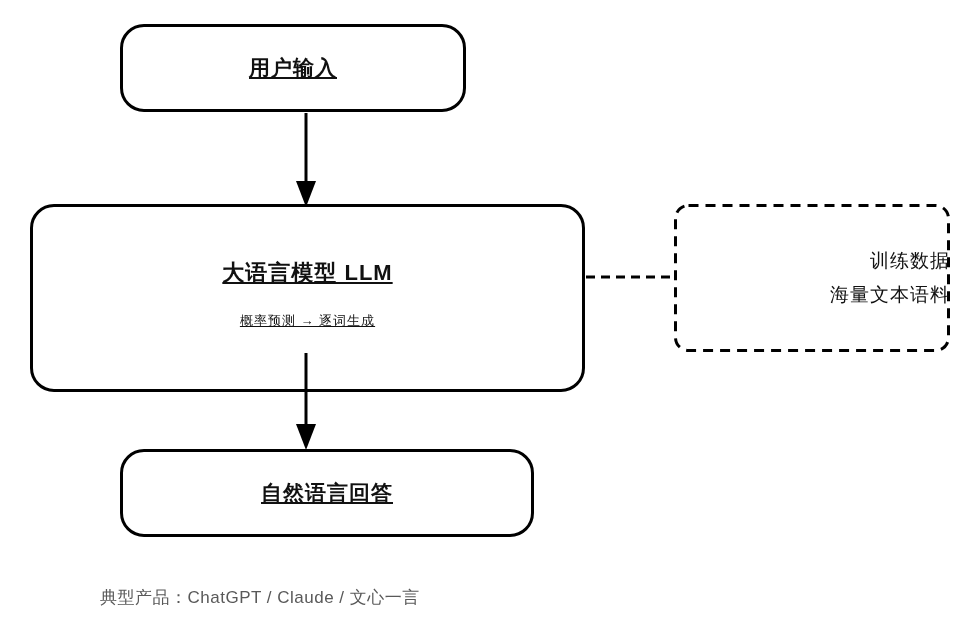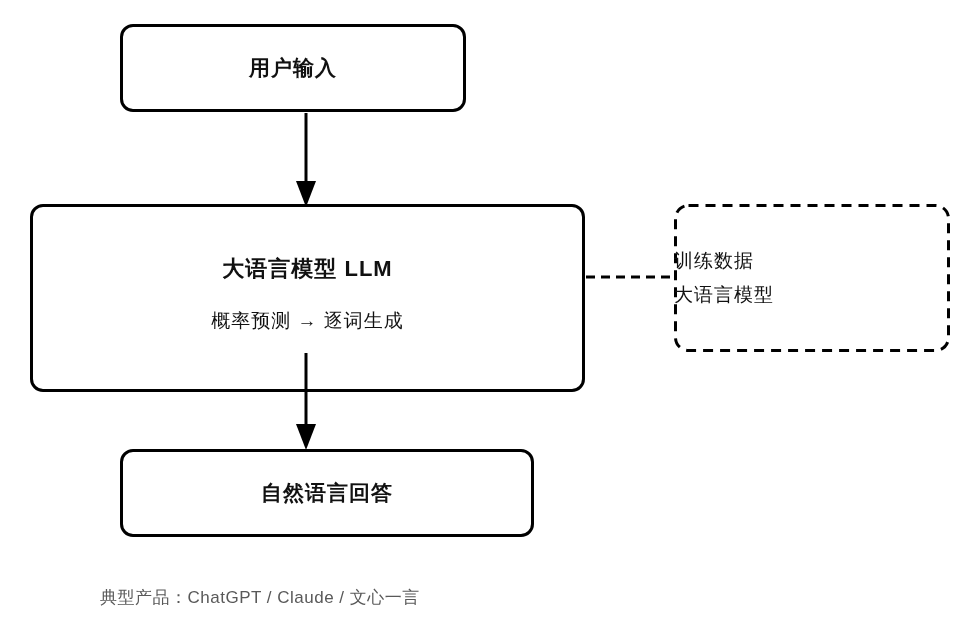--- a/index.html
+++ b/index.html
@@ -13,60 +13,61 @@
     height: 632px;
     background: #ffffff;
     font-family: "Liberation Sans", "DejaVu Sans", sans-serif;
     color: #111111;
     overflow: hidden;
   }
   .node {
     position: absolute;
     background: #ffffff;
     border: 3px solid #000000;
-    border-radius: 13px;
+    border-radius: 24px;
     box-sizing: border-box;
     display: flex;
     flex-direction: column;
     align-items: center;
     justify-content: center;
     text-align: center;
+    text-decoration: underline;
   }
   .node-simple {
     font-size: 21px;
     font-weight: 600;
     letter-spacing: 1px;
   }
   .node-user-input  { left: 120px; top: 24px;  width: 346px; height: 88px; }
   .node-llm        { left: 30px;  top: 204px; width: 555px; height: 188px; padding-bottom: 8px; }
   .node-answer     { left: 120px; top: 449px; width: 414px; height: 88px; }
 
   .llm-title {
     font-size: 22px;
     font-weight: 700;
     letter-spacing: 1px;
     margin-bottom: 24px;
   }
   .llm-subtitle {
-    font-size: 19px;
+    font-size: 13px;
     font-weight: 400;
     letter-spacing: 1px;
   }
 
   .node-training {
     position: absolute;
     left: 674px; top: 204px; width: 276px; height: 148px;
   }
   .node-training svg { position: absolute; left: 0; top: 0; }
   .training-text {
     position: absolute;
     inset: 0;
     display: flex;
     flex-direction: column;
-    align-items: flex-start;
+    align-items: flex-end;
     justify-content: center;
     text-align: center;
     font-size: 19px;
     font-weight: 400;
     letter-spacing: 1px;
     line-height: 34px;
   }
 
   .arrow {
     position: absolute;
@@ -116,21 +117,21 @@
   <svg class="dashed-connector" viewBox="0 0 90 6">
     <line x1="0" y1="3" x2="90" y2="3" stroke="#000000" stroke-width="3" stroke-dasharray="9 6"></line>
   </svg>
 
   <div class="node-training">
     <svg width="276" height="148" viewBox="0 0 276 148">
       <rect x="1.5" y="1.5" width="273" height="145" rx="13" ry="13" fill="#ffffff" stroke="#000000" stroke-width="3" stroke-dasharray="10 7"></rect>
     </svg>
     <div class="training-text">
       <div>训练数据</div>
-      <div>大语言模型</div>
+      <div>海量文本语料</div>
     </div>
   </div>
 
   <svg class="arrow arrow-2" viewBox="0 0 24 97">
     <line x1="12" y1="0" x2="12" y2="73" stroke="#000000" stroke-width="3"></line>
     <polygon points="2,71 22,71 12,97" fill="#000000"></polygon>
   </svg>
 
   <div class="node node-simple node-answer">
     <span>自然语言回答</span>

